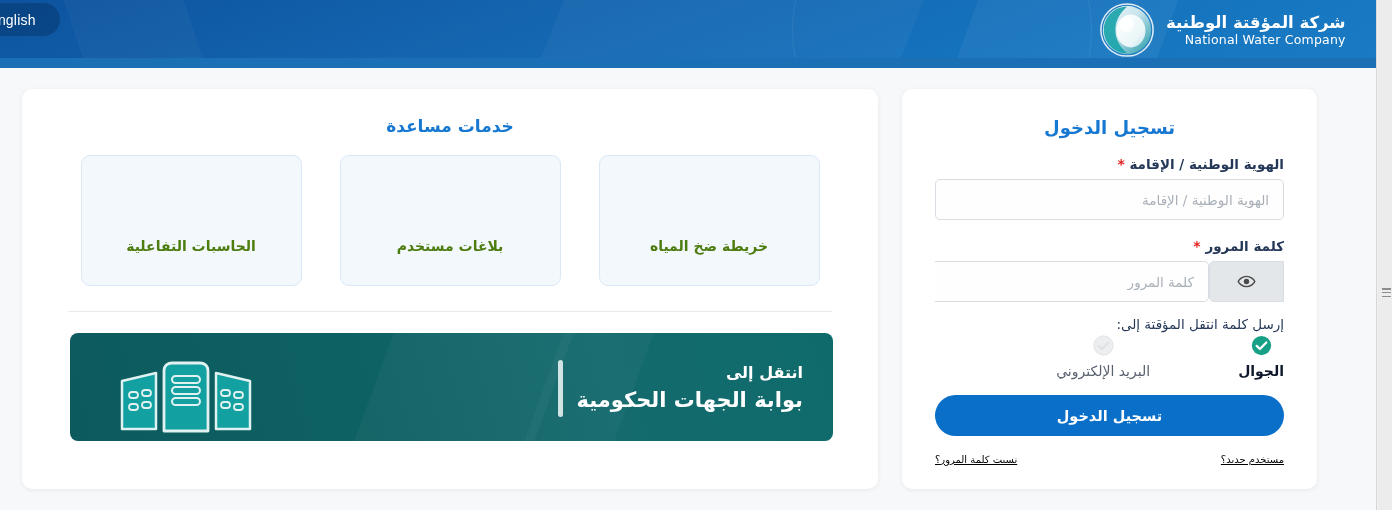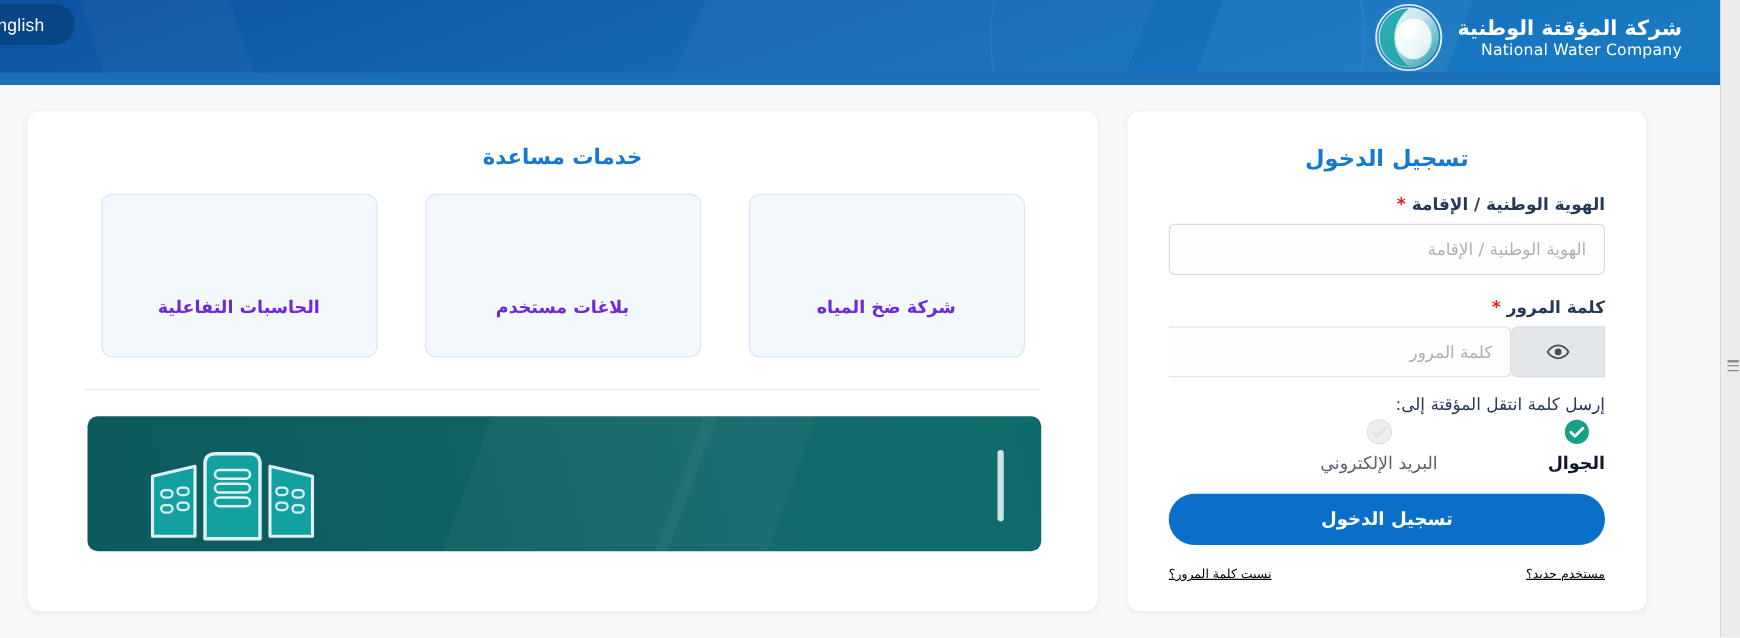--- a/index.html
+++ b/index.html
@@ -157,21 +157,21 @@
     border: 1px solid #dbe8f7;
     border-radius: 9px;
     position: relative;
     cursor: pointer;
   }
   .service-tile-label {
     position: absolute;
     bottom: 31px;
     left: 0; right: 0;
     text-align: center;
-    color: #6d28d9;
+    color: #4d7c0f;
     font-size: 14px;
     font-weight: 700;
   }
   .services-divider {
     margin: 25px 46px 0 46px;
     height: 1px;
     background: #e8eaec;
   }
 
   
@@ -436,31 +436,35 @@
     <div class="services-title">خدمات مساعدة</div>
 
     <div class="service-tiles">
       <div class="service-tile">
         <div class="service-tile-label">الحاسبات التفاعلية</div>
       </div>
       <div class="service-tile">
         <div class="service-tile-label">بلاغات مستخدم</div>
       </div>
       <div class="service-tile">
-        <div class="service-tile-label">شركة ضخ المياه</div>
+        <div class="service-tile-label">خريطة ضخ المياه</div>
       </div>
     </div>
 
     <div class="services-divider"></div>
 
     <div class="gov-banner">
       <div class="gov-banner-shine"></div>
       <div class="gov-banner-shine2"></div>
 
       <div class="gov-text-wrap">
+        <div>
+          <div class="gov-line1">انتقل إلى</div>
+          <div class="gov-line2">بوابة الجهات الحكومية</div>
+        </div>
         <div class="gov-bar"></div>
       </div>
 
       <svg class="gov-icon" viewBox="0 0 152 80">
 
         <path d="M12 22 L46 14 L46 70 L12 70 Z" fill="#12a0a0" stroke="#dff1f0" stroke-width="2.5" stroke-linejoin="round"></path>
         <rect x="19" y="33" width="9" height="6" rx="3" fill="none" stroke="#dff1f0" stroke-width="1.8"></rect>
         <rect x="32" y="31" width="9" height="6" rx="3" fill="none" stroke="#dff1f0" stroke-width="1.8"></rect>
         <rect x="19" y="45" width="9" height="6" rx="3" fill="none" stroke="#dff1f0" stroke-width="1.8"></rect>
         <rect x="32" y="43" width="9" height="6" rx="3" fill="none" stroke="#dff1f0" stroke-width="1.8"></rect>

